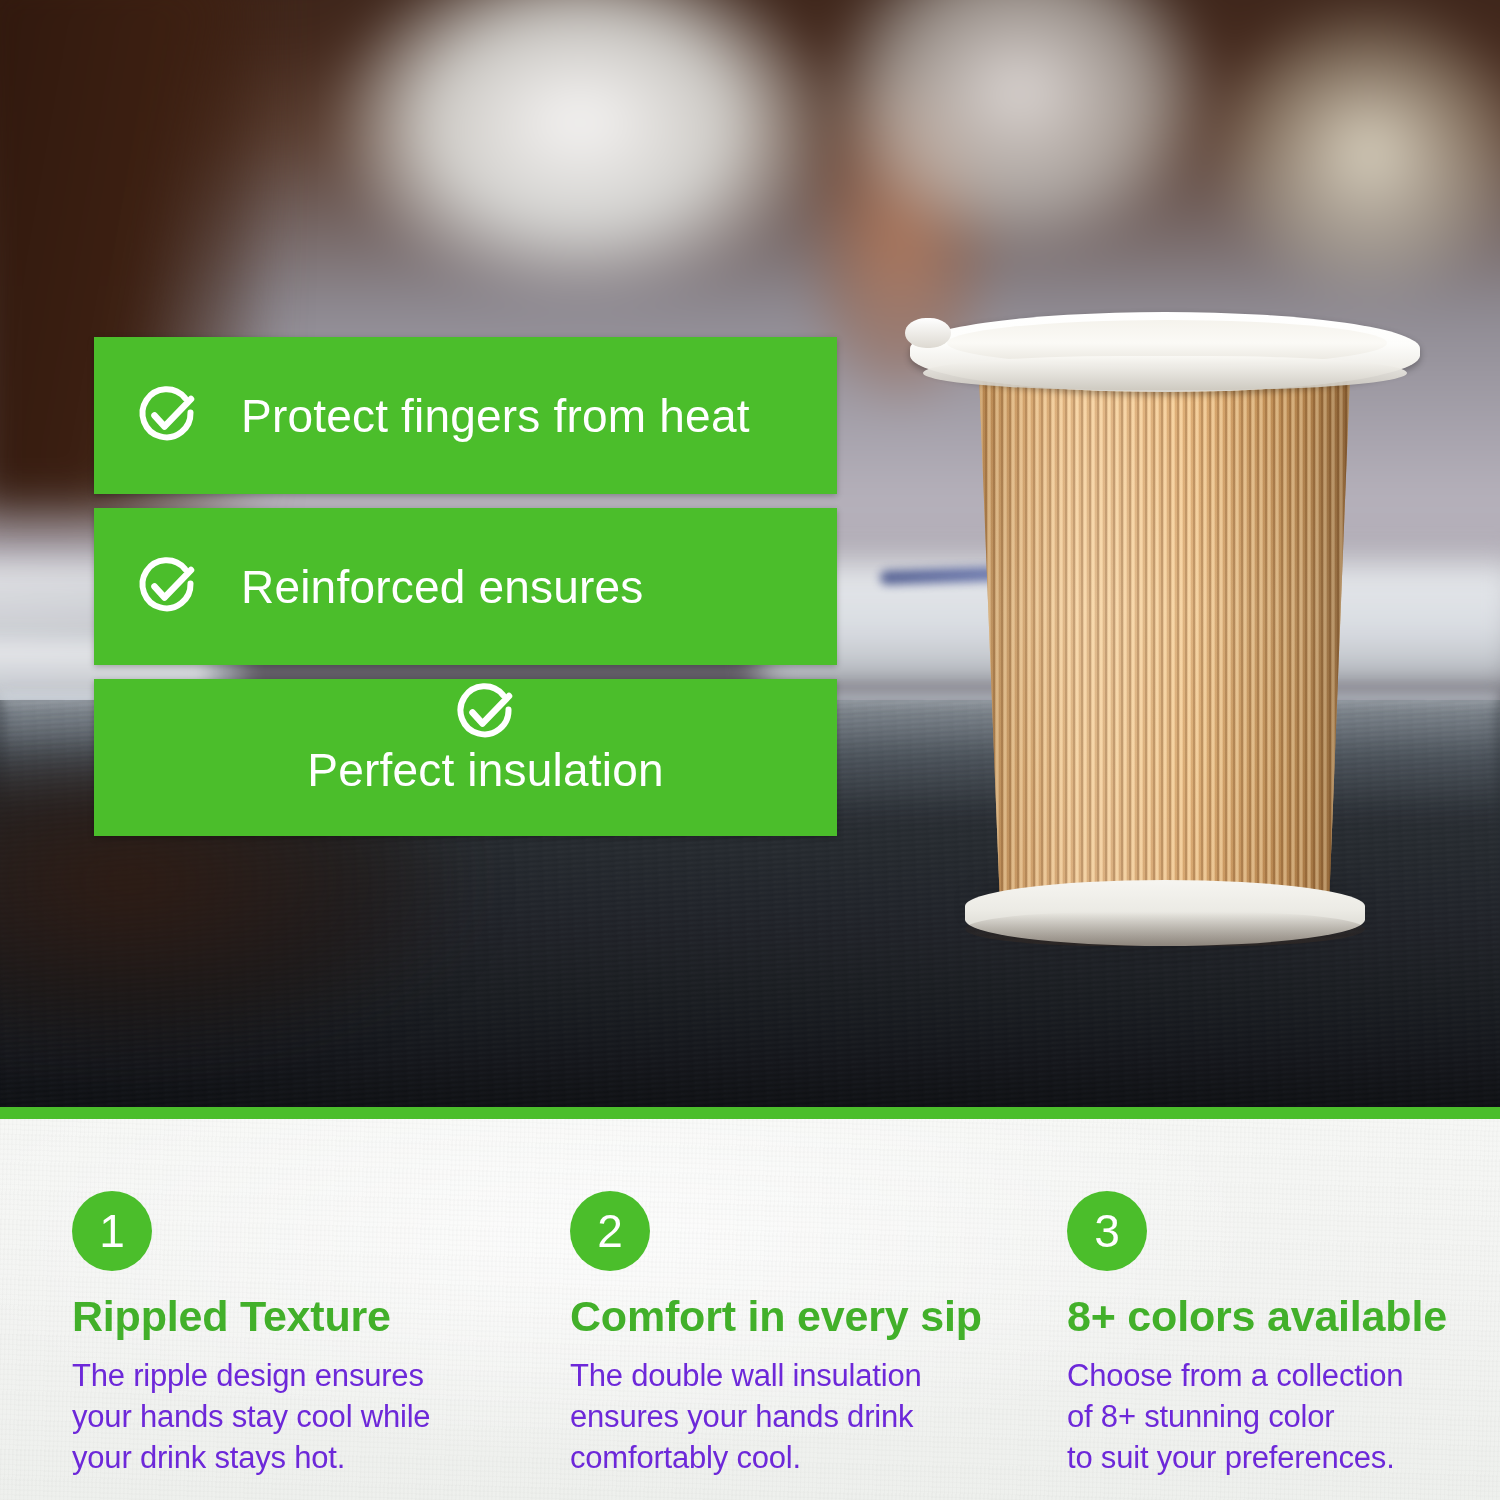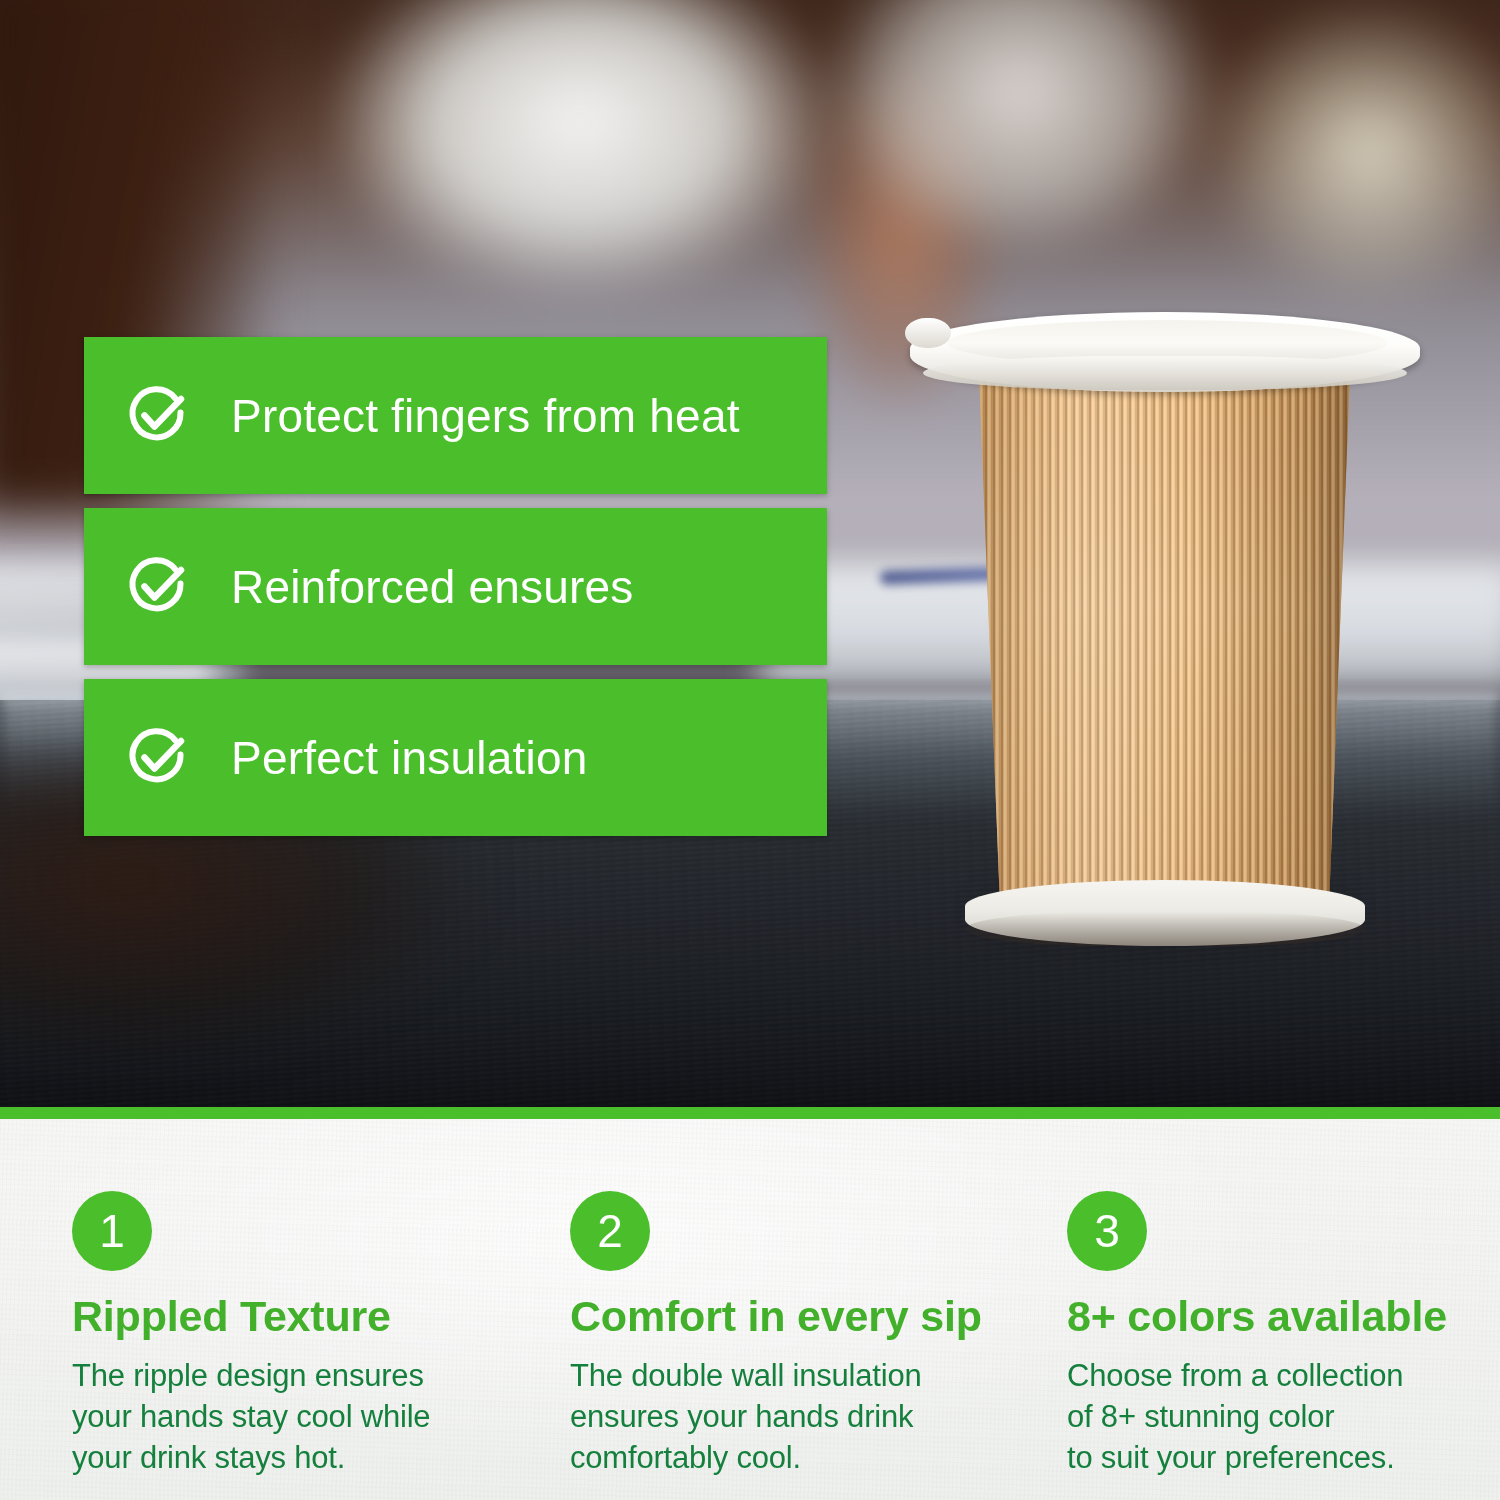--- a/index.html
+++ b/index.html
@@ -163,27 +163,27 @@
     background:linear-gradient(180deg,#f6f5f1 0%, #ecebe5 45%, #cfcdc5 100%);
     border-radius:50% / 40%;
   }
   .cup-base-shade {
     position:absolute; left:60px; top:612px; width:400px; height:34px;
     background:linear-gradient(180deg, rgba(255,255,255,0), rgba(60,45,35,.45));
     border-radius:50% / 70%;
   }
 
   
-  .bars { position:absolute; left:84px; top:337px; width:751px; }
+  .bars { position:absolute; left:94px; top:337px; width:751px; }
   .bar {
     position:relative; width:743px; height:157px; margin-bottom:14px;
     background:#4BBE2B; display:flex; align-items:center;
     box-shadow:0 2px 6px rgba(0,0,0,.25);
   }
-  .bar:last-child { margin-bottom:0; }
+  .bar:last-child { margin-bottom:0;flex-direction:column; }
   .bar-icon { width:68px; height:68px; margin-left:39px; flex:0 0 auto; }
   .bar-label {
     margin-left:40px; color:#ffffff; font-size:46px; font-weight:400;
     letter-spacing:.2px; line-height:1;
   }
 
   
   .divider {
     position:absolute; left:0; top:1107px; width:1500px; height:12px;
     background:#4BBE2B;
@@ -215,21 +215,21 @@
     background:#4BBE2B; color:#ffffff;
     display:flex; align-items:center; justify-content:center;
     font-size:46px; font-weight:400; line-height:1;
     margin-top:72px;
   }
   .col-title {
     margin-top:24px; color:#42B02A; font-size:43px; font-weight:700;
     letter-spacing:-.2px; line-height:1;
   }
   .col-body {
-    margin-top:18px; color:#15803d; font-size:31px; font-weight:400;
+    margin-top:18px; color:#6d28d9; font-size:31px; font-weight:400;
     line-height:1.32; letter-spacing:-.2px; white-space:pre-line;
   }
 </style>
 </head>
 <body>
 
 <div id="page">
 
   <div class="hero">
     <div class="photo-bg"></div>

